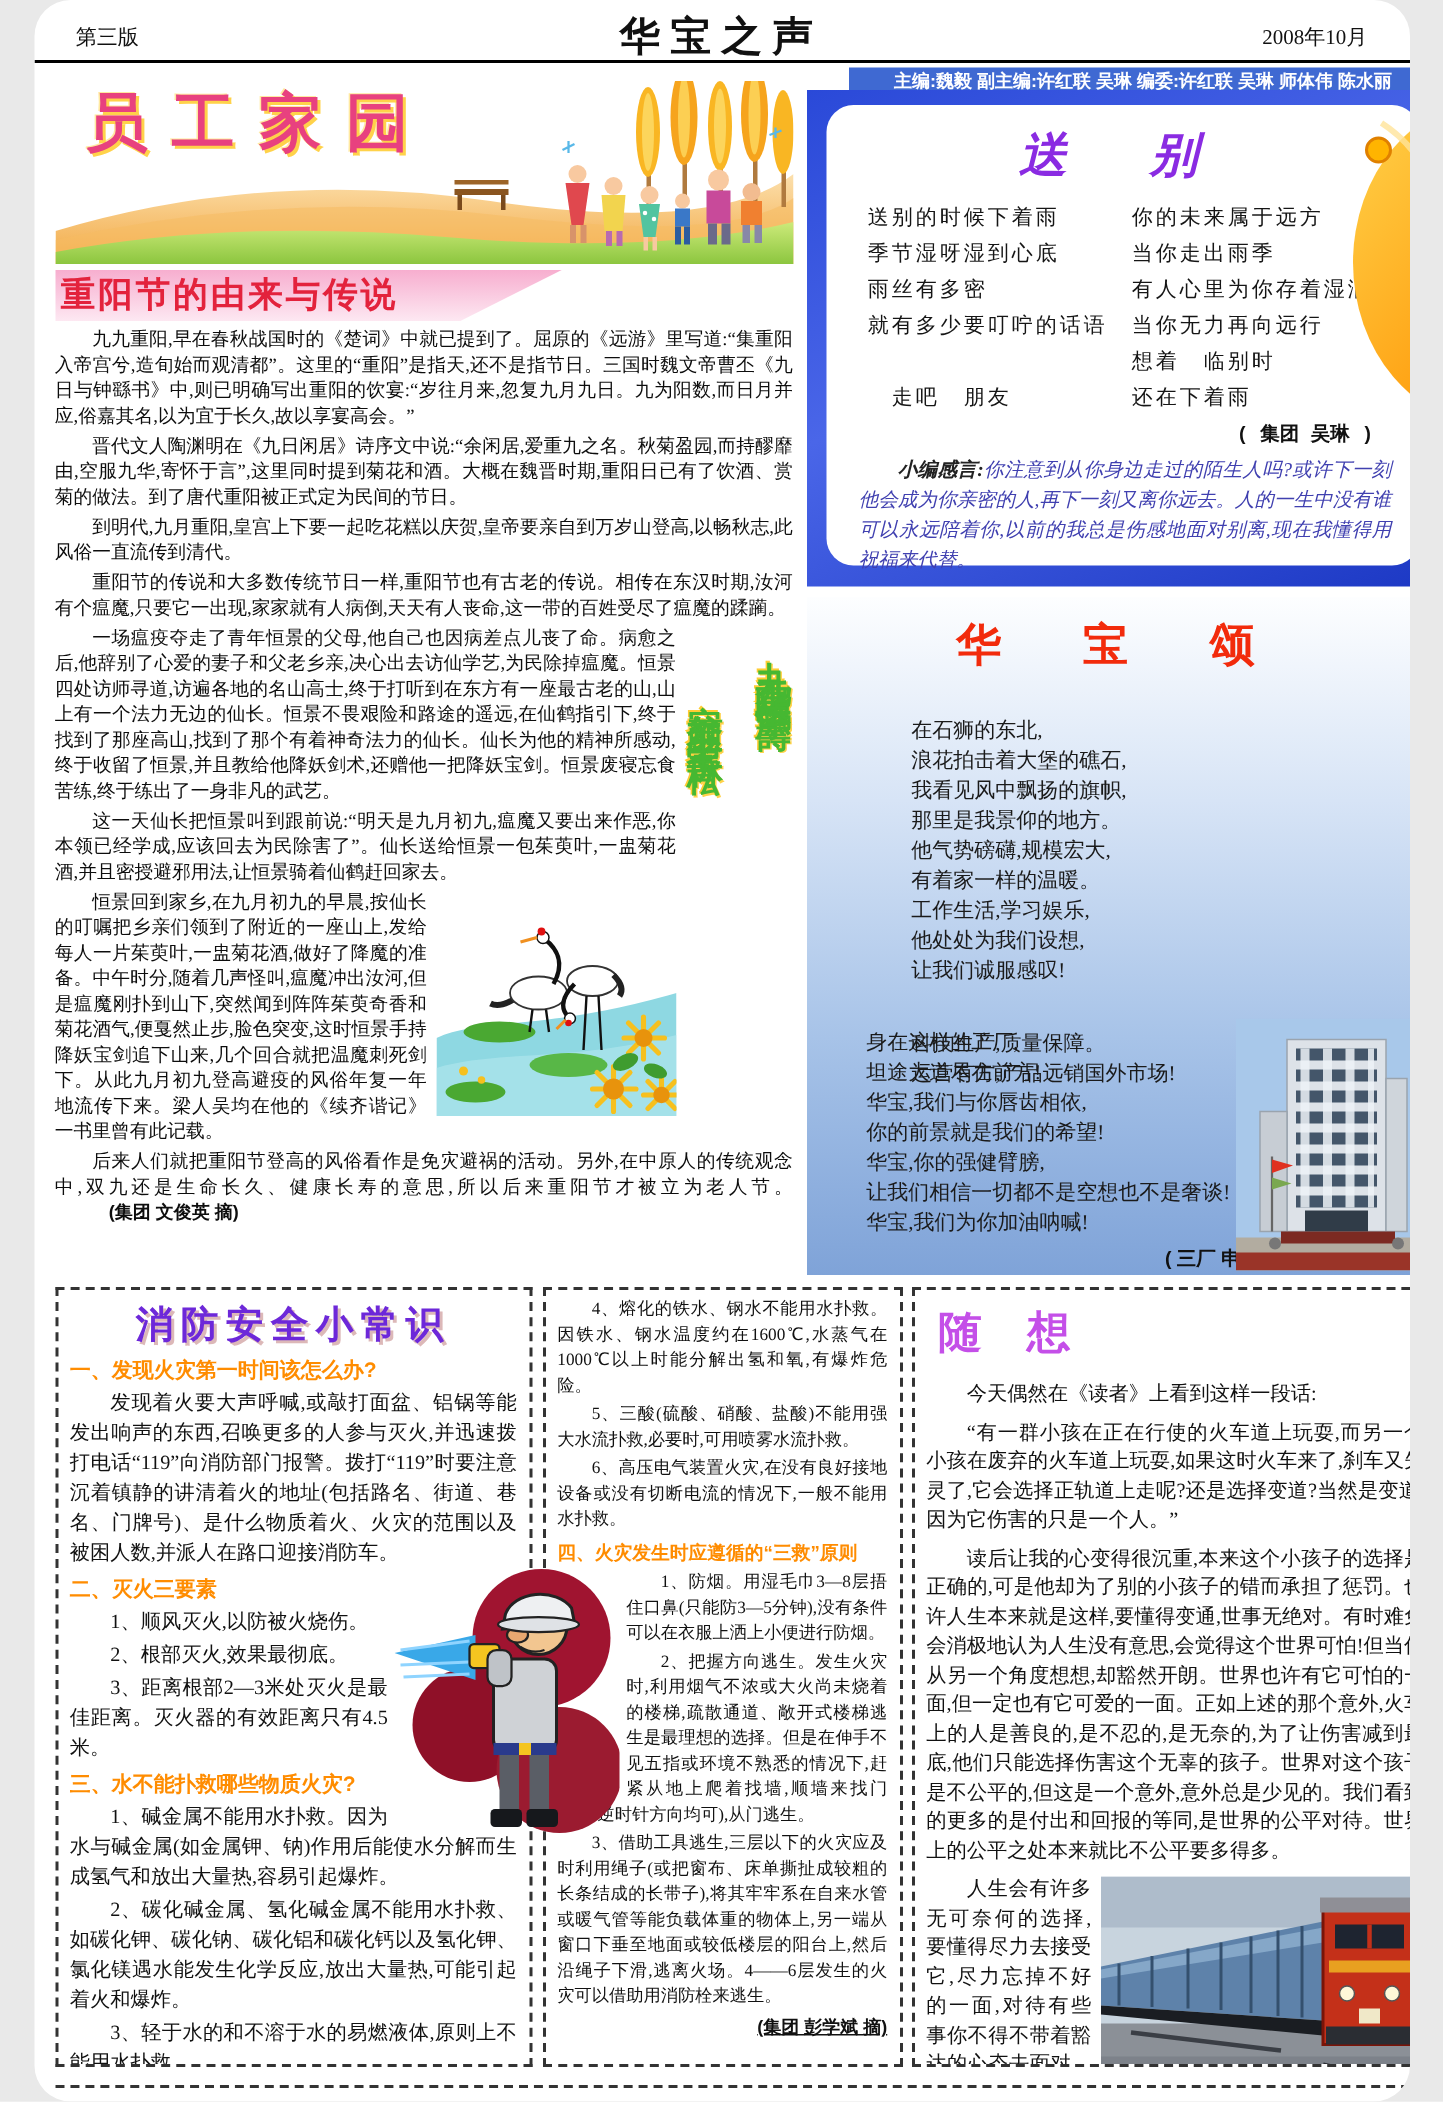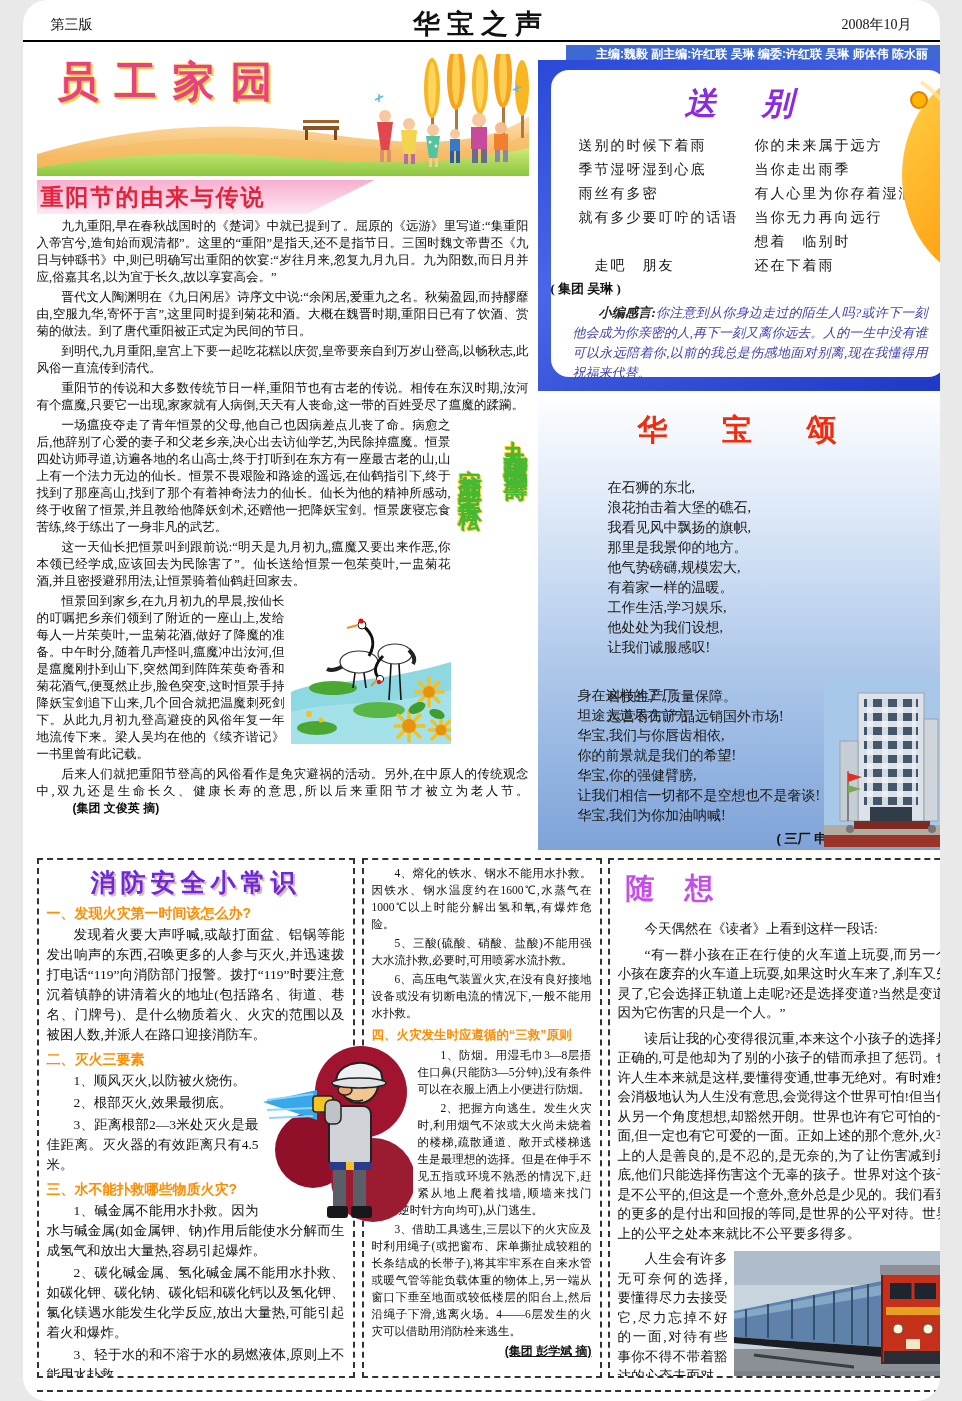--- a/index.html
+++ b/index.html
@@ -44,27 +44,27 @@
   .attr-inline{font-weight:bold;font-size:12px;font-family:"Liberation Sans",sans-serif;
                margin-left:36px;white-space:nowrap;}
 
   
   .farewell{position:absolute;left:515px;top:60px;width:421px;height:331px;overflow:hidden;
     background:linear-gradient(155deg,#2a49d8,#4a66e8 45%,#1c38c4);}
   .fw-panel{position:absolute;left:13px;top:10px;width:395px;height:307px;background:#fff;
             border-radius:18px;z-index:2;}
   .fw-umbrella{position:absolute;right:0;top:0;z-index:3;pointer-events:none;}
   .fw-title{text-align:center;margin-top:12px;font-size:32px;font-weight:bold;font-style:italic;
-            color:#8a2be2;letter-spacing:18px;font-family:Liberation Sans, sans-serif;}
+            color:#8a2be2;letter-spacing:18px;font-family:Liberation Mono, monospace;}
   .fw-poem{display:flex;padding:8px 0 0 28px;position:relative;z-index:4;}
   .fw-col{white-space:pre-line;font-size:14px;line-height:24px;letter-spacing:2px;color:#151515;}
   .fw-col.l{width:176px;}
   .fw-col.r{width:180px;}
-  .fw-attr{padding-right:30px;font-weight:bold;font-size:13px;margin-top:2px;
-           font-family:Liberation Serif, serif;}
+  .fw-attr{text-align:right;padding-right:30px;font-weight:bold;font-size:13px;margin-top:2px;
+           font-family:Liberation Mono, monospace;}
   .fw-note{padding:5px 18px 0 22px;font-size:13px;line-height:20px;font-style:italic;
            color:#4040b0;text-indent:2em;text-align:justify;}
   .fw-note .lbl{color:#222;font-weight:bold;}
 
   
   .ode{position:absolute;left:515px;top:398px;width:421px;height:452px;
     background:linear-gradient(180deg,#fdfeff 0%,#d7e4f6 30%,#a7c3e8 65%,#7fa3d8 100%);}
   .ode-title{text-align:center;padding-top:12px;font-size:30px;font-weight:bold;color:#f22b0c;
              letter-spacing:22px;font-family:"DejaVu Serif",serif;}
   .ode-body{position:absolute;left:70px;top:60px;font-size:14px;line-height:20px;

